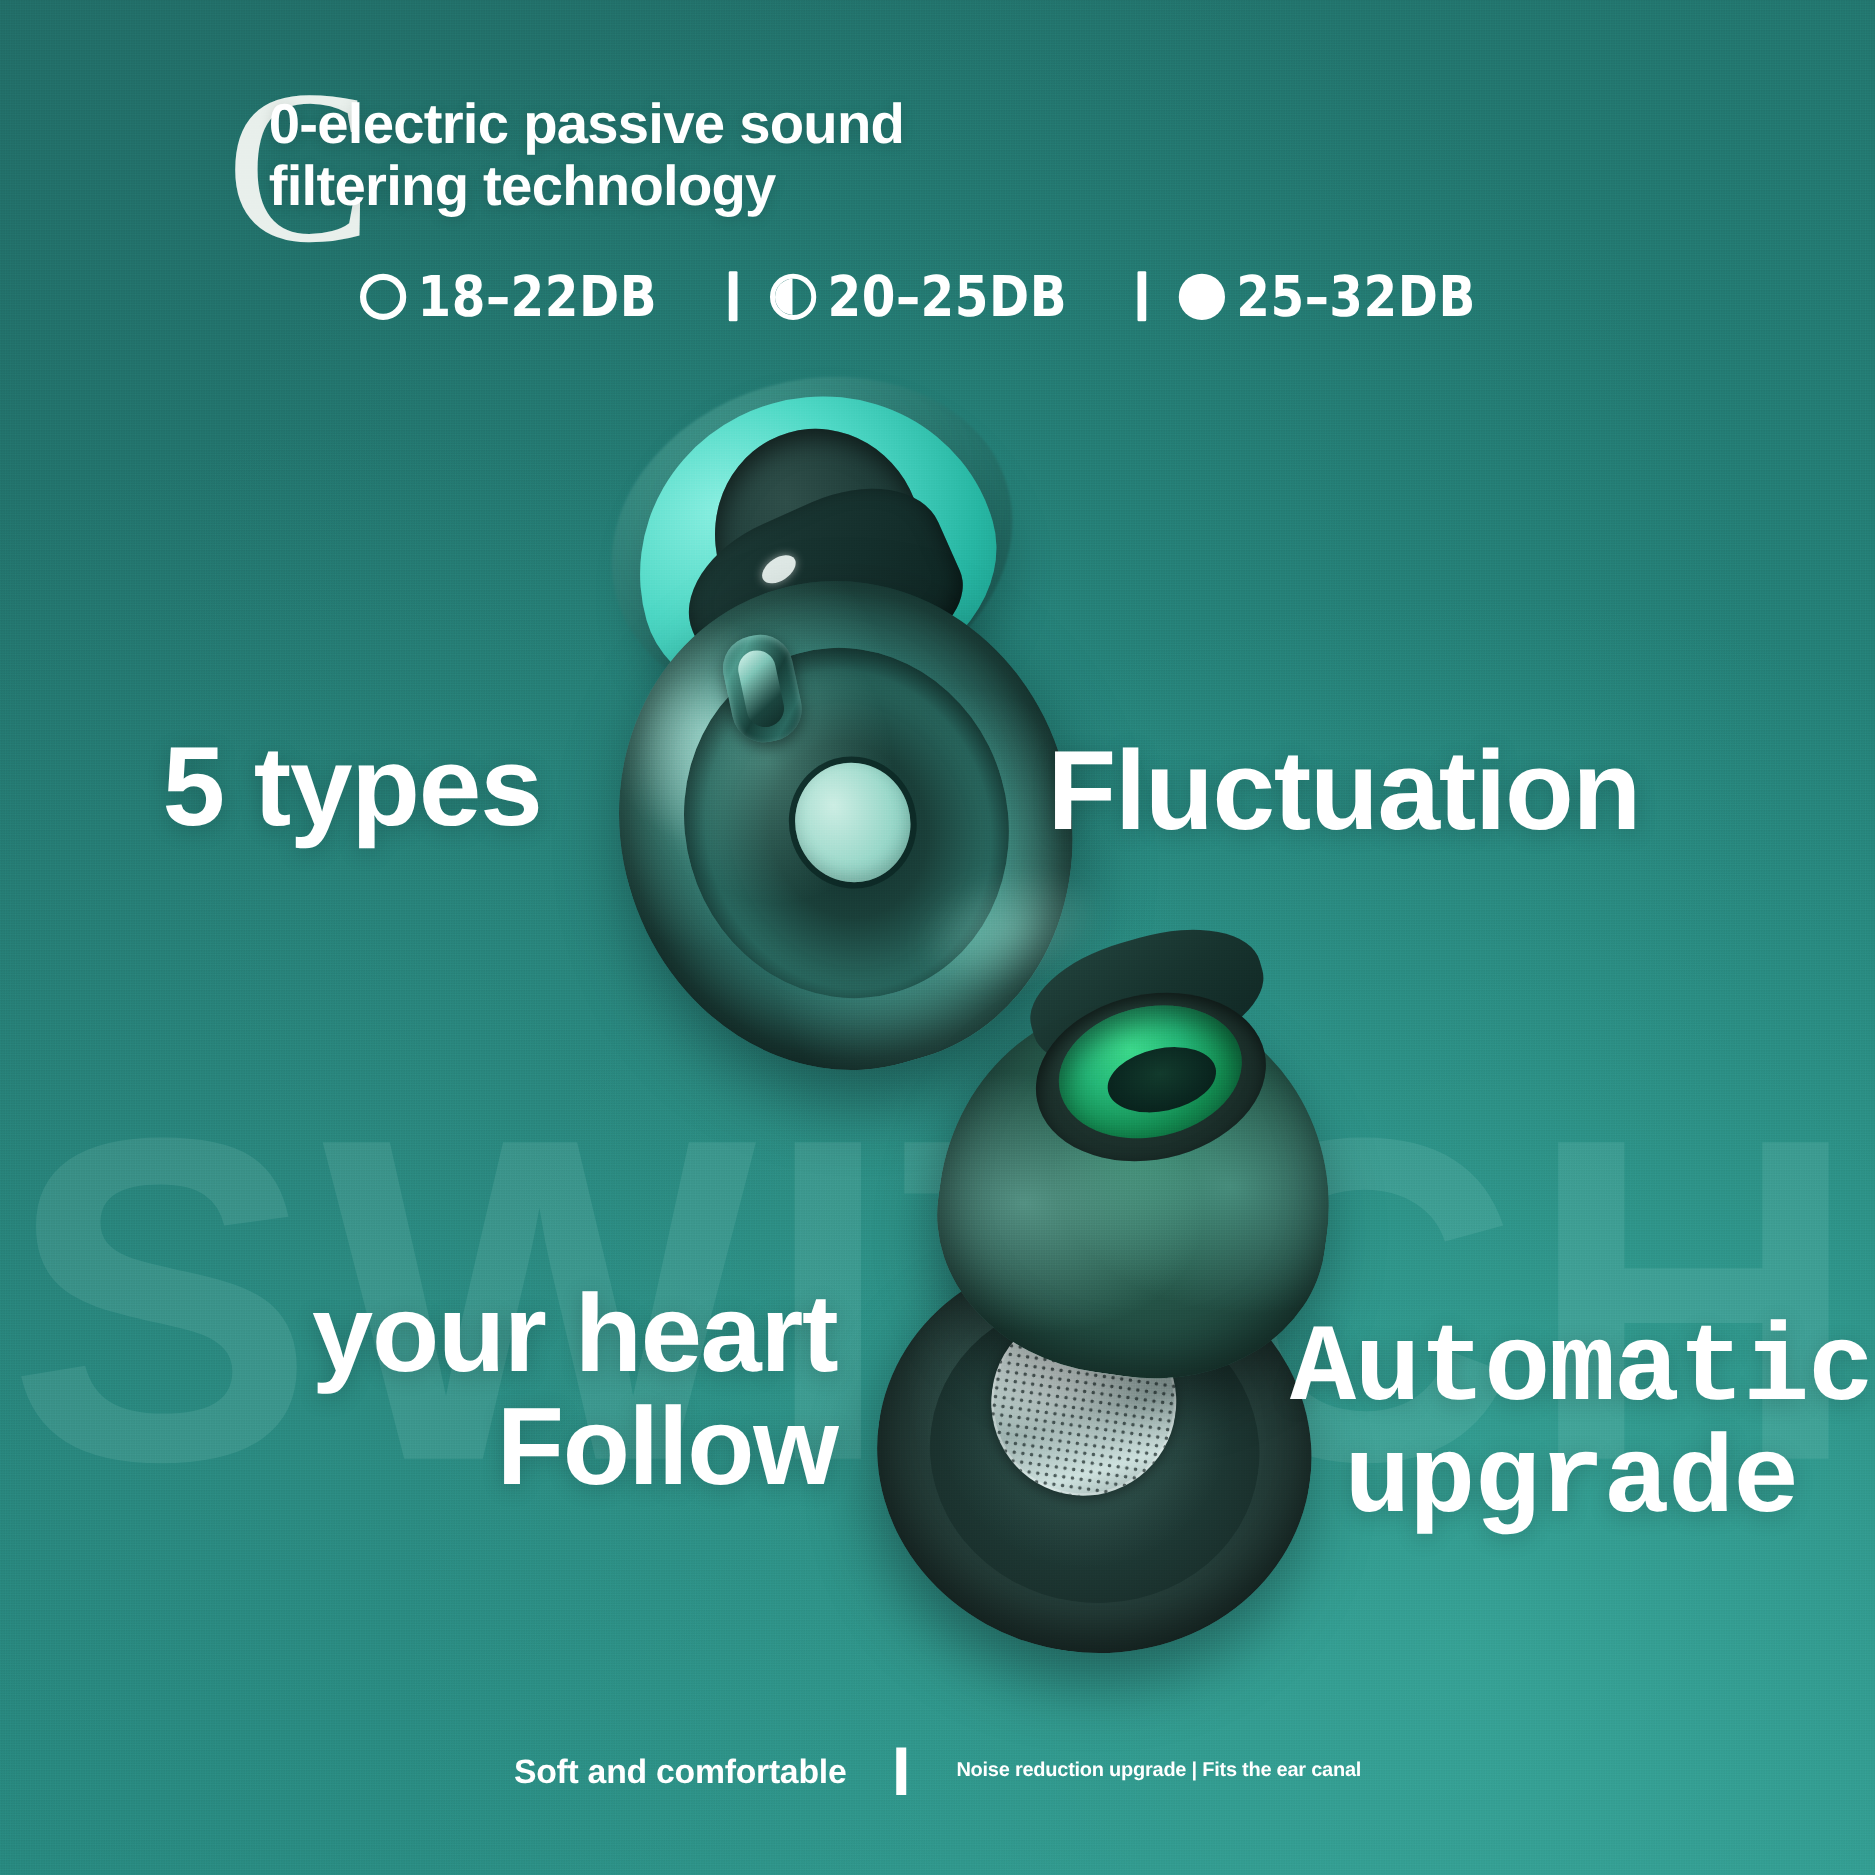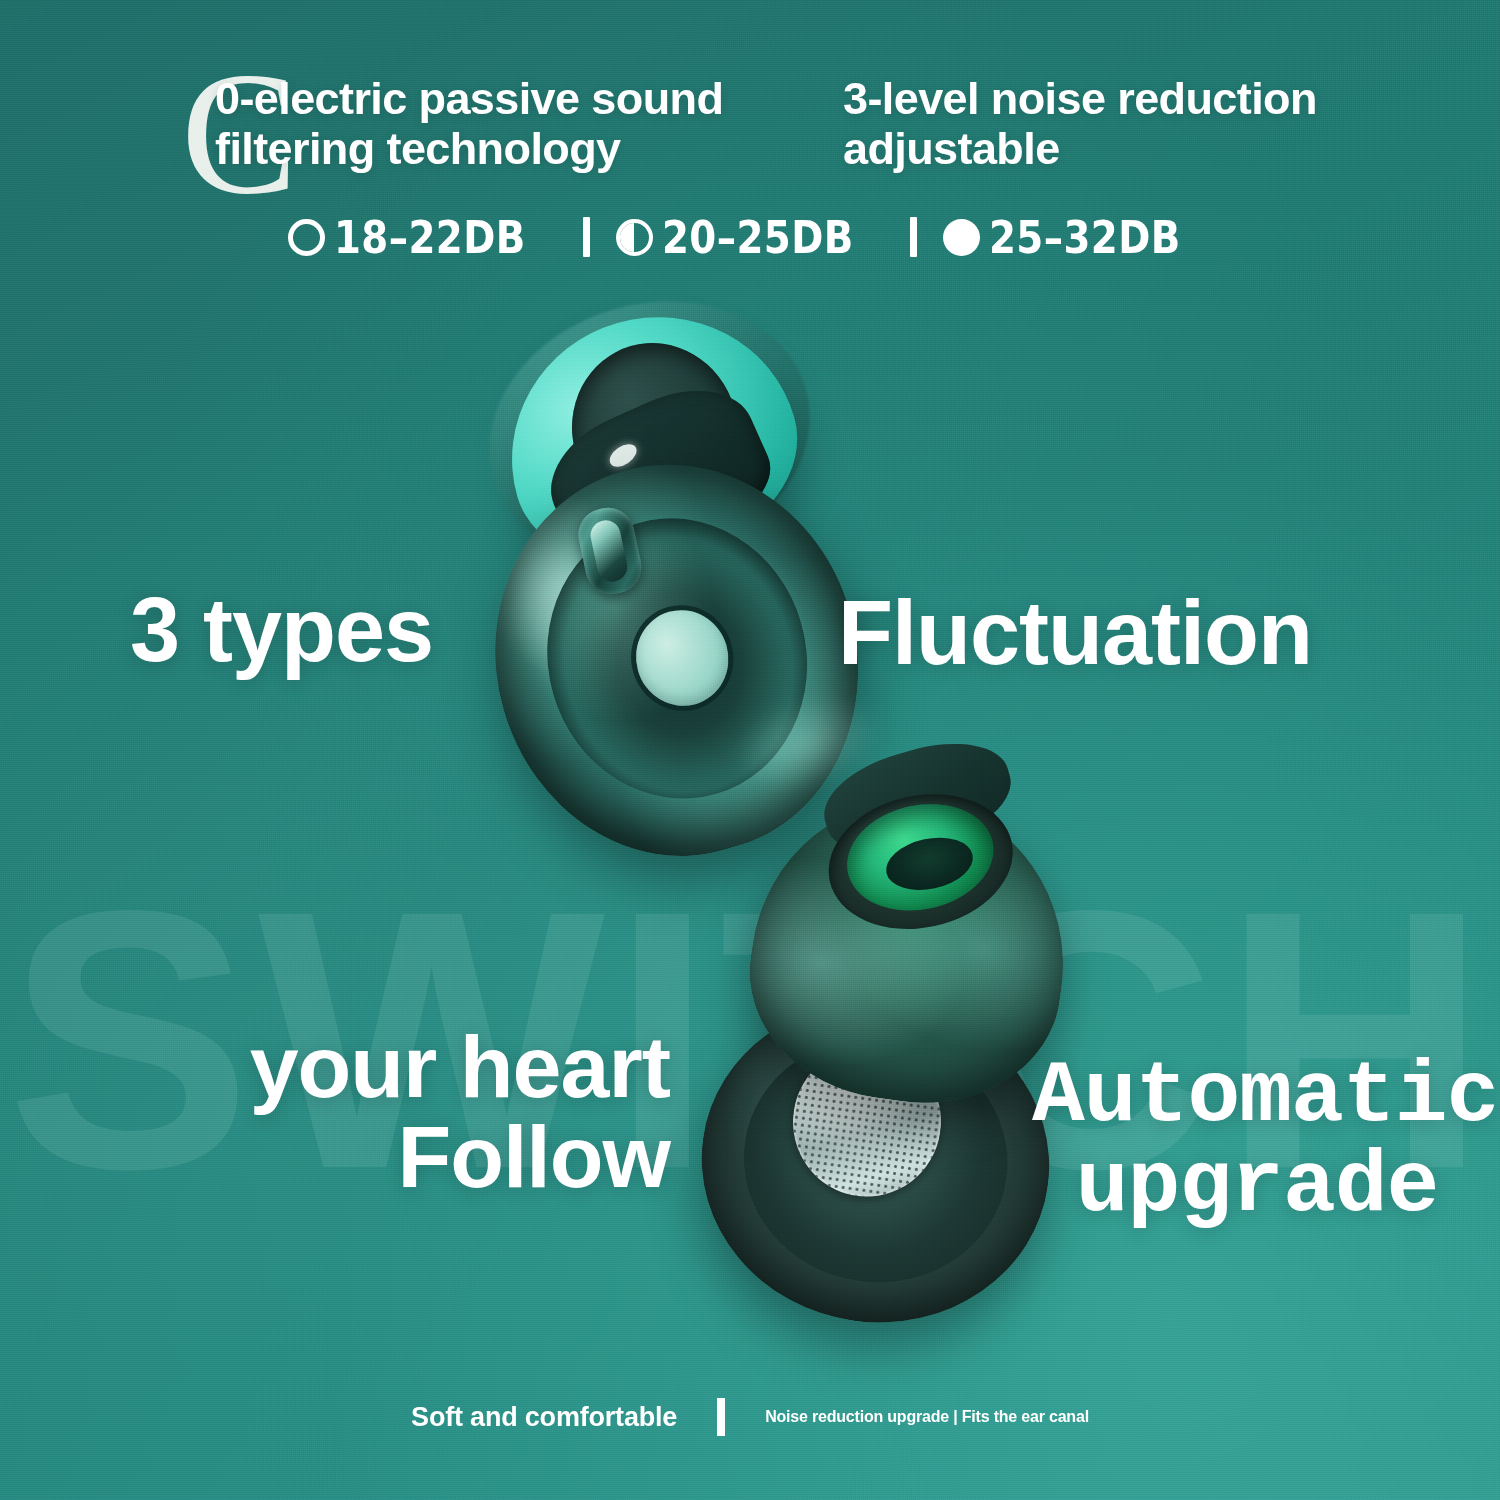--- a/index.html
+++ b/index.html
@@ -274,21 +274,20 @@
     <div id="bot-mesh"></div>
     <div id="bot-dome"></div>
     <div id="bot-stem"></div>
     <div id="bot-bore-rim"></div>
     <div id="bot-bore"></div>
     <div id="bot-bore-inner"></div>
   </div>
 
   <div id="big-c">C</div>
   <div class="head" id="head-left">0-electric passive sound filtering technology</div>
-  <div class="head" id="head-right">3-level noise reduction adjustable</div>
 
   <div id="db-row">
 
     <div class="db-item">
       <span class="db-dot empty"></span>
       <span class="db-label">18–22DB</span>
     </div>
 
     <span class="db-sep"></span>
 
@@ -299,21 +298,21 @@
 
     <span class="db-sep"></span>
 
     <div class="db-item">
       <span class="db-dot full"></span>
       <span class="db-label">25–32DB</span>
     </div>
 
   </div>
 
-  <div class="big" id="big-3types">3 types</div>
+  <div class="big" id="big-3types">5 types</div>
   <div class="big" id="big-fluct">Fluctuation</div>
 
   <div class="big" id="big-follow">
     <div>your heart</div>
     <div>Follow</div>
   </div>
 
   <div class="big" id="big-auto">
     <div>Automatic</div>
     <div>upgrade</div>

